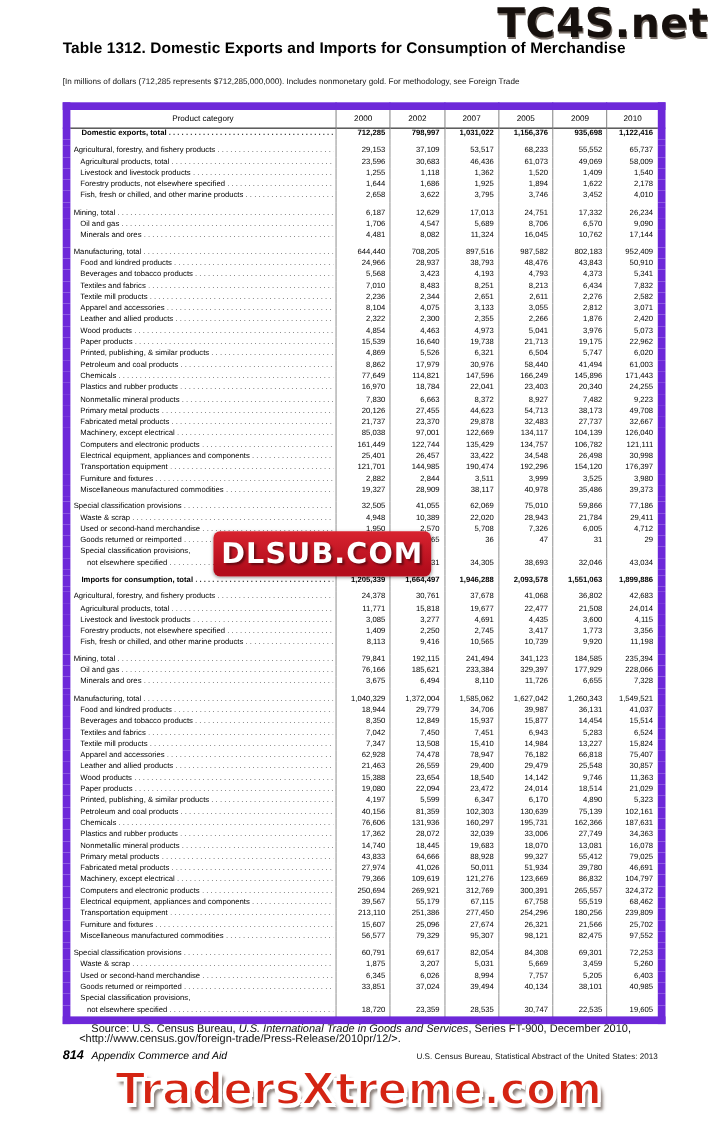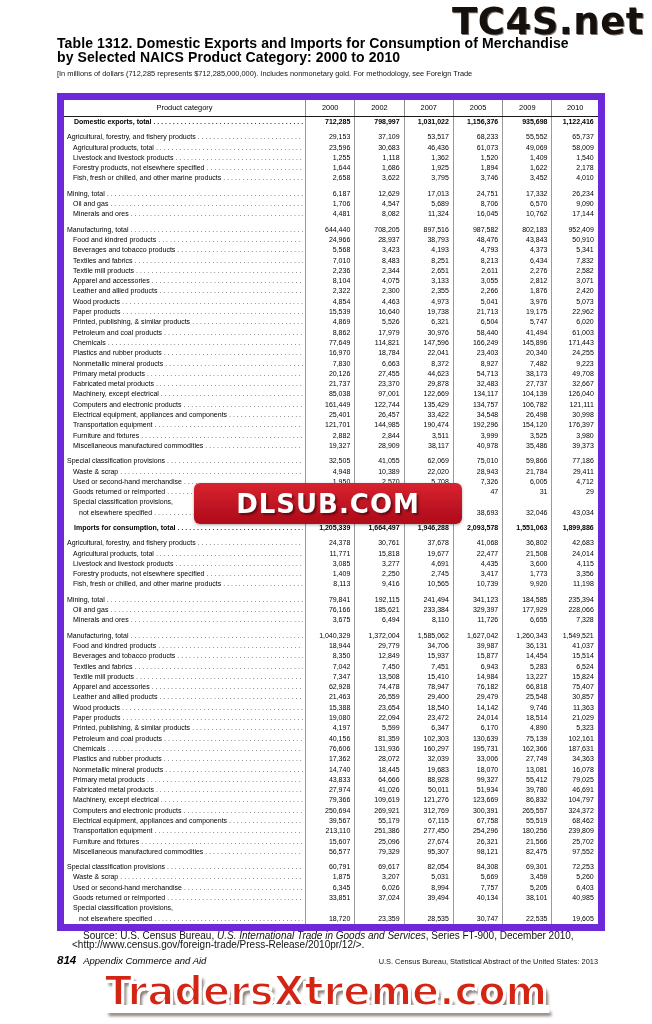--- a/index.html
+++ b/index.html
@@ -10,33 +10,32 @@
   }
   .page { position:relative; width:652px; height:1024px; background:#fff; }
 
   
   .wm-top {
     position:absolute; top:0px; right:8px; z-index:5;
     font-family:"DejaVu Sans",sans-serif; font-weight:800; font-size:37px;
     color:#16100d; text-shadow:1px 1px 0 #7a7069; letter-spacing:0.5px;
   }
   .wm-mid {
-    position:absolute; left:194px; top:483px; width:268px; height:41px; z-index:6;
+    position:absolute; left:194px; top:483px; width:198px; height:41px; z-index:6;
     background:linear-gradient(#d8232f 0%, #b30d1c 85%); border-radius:6px;
     display:flex; align-items:center; justify-content:center;
     color:#fff; font-family:"DejaVu Sans",sans-serif; font-weight:800; font-size:26px;
     letter-spacing:1px; text-shadow:2px 2px 2px rgba(0,0,0,.45);
     box-shadow:0 1px 3px rgba(0,0,0,.35);
   }
   .wm-bot {
     position:absolute; left:50%; top:968px; transform:translateX(-50%); z-index:6;
     font-family:"DejaVu Sans",sans-serif; font-weight:800; font-size:40px; white-space:nowrap;
     color:#d42413; -webkit-text-stroke:2px #fff;
     text-shadow:-2px -2px 0 #fff, 2px -2px 0 #fff, -2px 2px 0 #fff, 2px 2px 0 #fff, 4px 5px 3px rgba(40,20,10,.55);
-    text-decoration:underline;
   }
 
   
   .title { position:absolute; left:57px; top:36px; width:545px;
     font-size:14px; font-weight:bold; line-height:14px; letter-spacing:.1px; }
   .note  { position:absolute; left:57px; top:69px; width:545px;
     font-size:7.4px; line-height:9px; color:#111; }
 
   
   .tablewrap { position:absolute; left:57px; top:93px; width:541px; }
@@ -72,21 +71,20 @@
 </style>
 </head>
 <body>
 
 <div class="page">
 
   <div class="wm-top">TC4S.net</div>
 
   <div class="title">
     <div>Table 1312. Domestic Exports and Imports for Consumption of Merchandise</div>
-    <div>by Selected NAICS Product Category: 2000 to 2010</div>
   </div>
 
   <div class="note">
     <div>[In millions of dollars (712,285 represents $712,285,000,000). Includes nonmonetary gold. For methodology, see Foreign Trade</div>
   </div>
 
   <div class="tablewrap">
     <table>
       <colgroup>
         <col class="c0">

